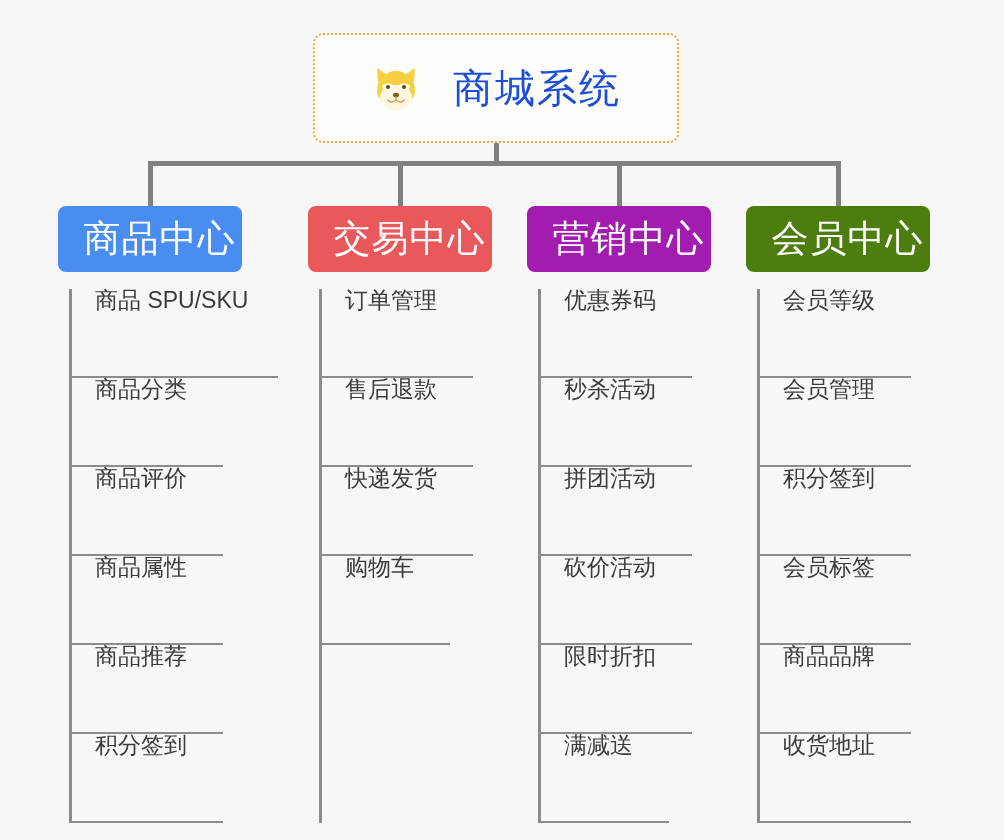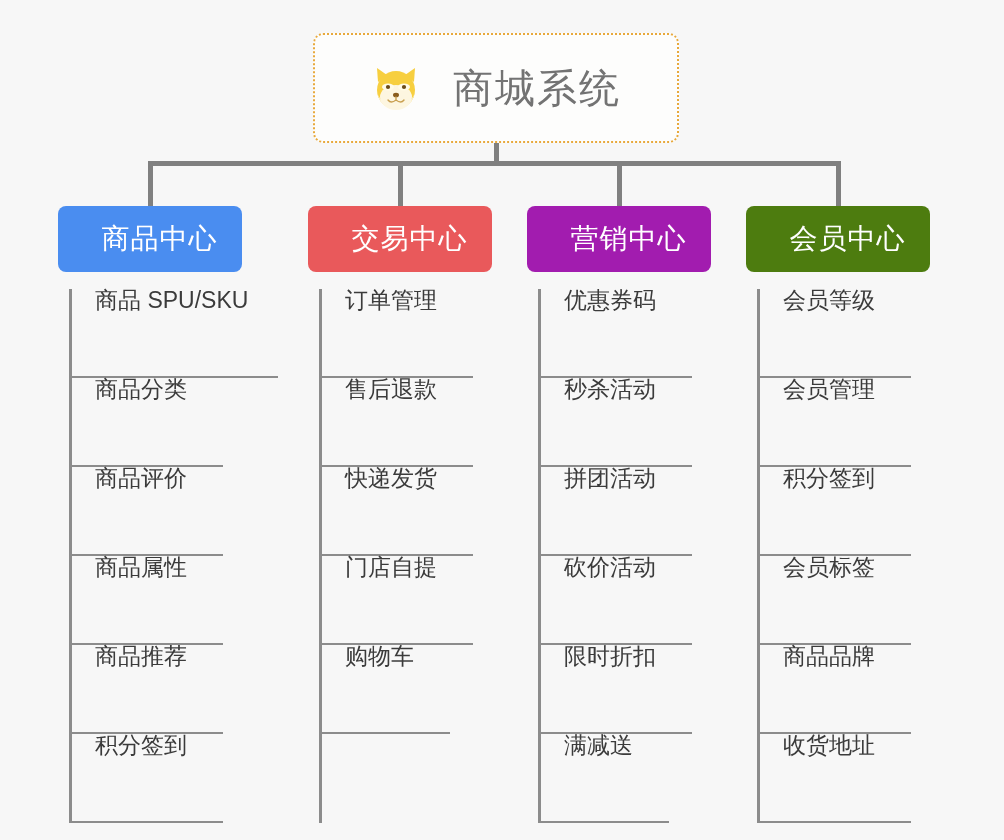--- a/index.html
+++ b/index.html
@@ -44,21 +44,21 @@
     position: relative;
   }
   
   .shiba {
     position: absolute;
     left: 0; top: 2px;
     width: 50px; height: 48px;
   }
   .root-title {
     font-size: 40px;
-    color: #737373;
+    color: #1d4ed8;
     letter-spacing: 2px;
     line-height: 1;
     white-space: nowrap;
     margin-left: 16px;
   }
 
   
   .conn {
     position: absolute;
     background: #808080;
@@ -86,21 +86,21 @@
     position: absolute;
     top: 206px;
   }
   .cat-header {
     height: 66px;
     border-radius: 8px;
     display: flex;
     align-items: center;
     justify-content: center;
     color: #ffffff;
-    font-size: 28px;
+    font-size: 37px;
     letter-spacing: 1px;
     white-space: nowrap;
     padding-left: 19px;
   }
 
   
   .leaves {
     position: relative;
     margin-top: 17px;
     padding-left: 12px;
@@ -208,24 +208,20 @@
       </div>
       <div class="leaf">
         <span class="leaf-label">售后退款</span>
         <span class="leaf-rule" style="width:152px;"></span>
       </div>
       <div class="leaf">
         <span class="leaf-label">快递发货</span>
         <span class="leaf-rule" style="width:152px;"></span>
       </div>
       <div class="leaf">
-        <span class="leaf-label">门店自提</span>
-        <span class="leaf-rule" style="width:152px;"></span>
-      </div>
-      <div class="leaf">
         <span class="leaf-label">购物车</span>
         <span class="leaf-rule" style="width:129px;"></span>
       </div>
     </div>
   </div>
 
   <div class="column" style="left:527px; width:184px;">
     <div class="cat-header" style="background:#a21caf;">
       <span>营销中心</span>
     </div>

